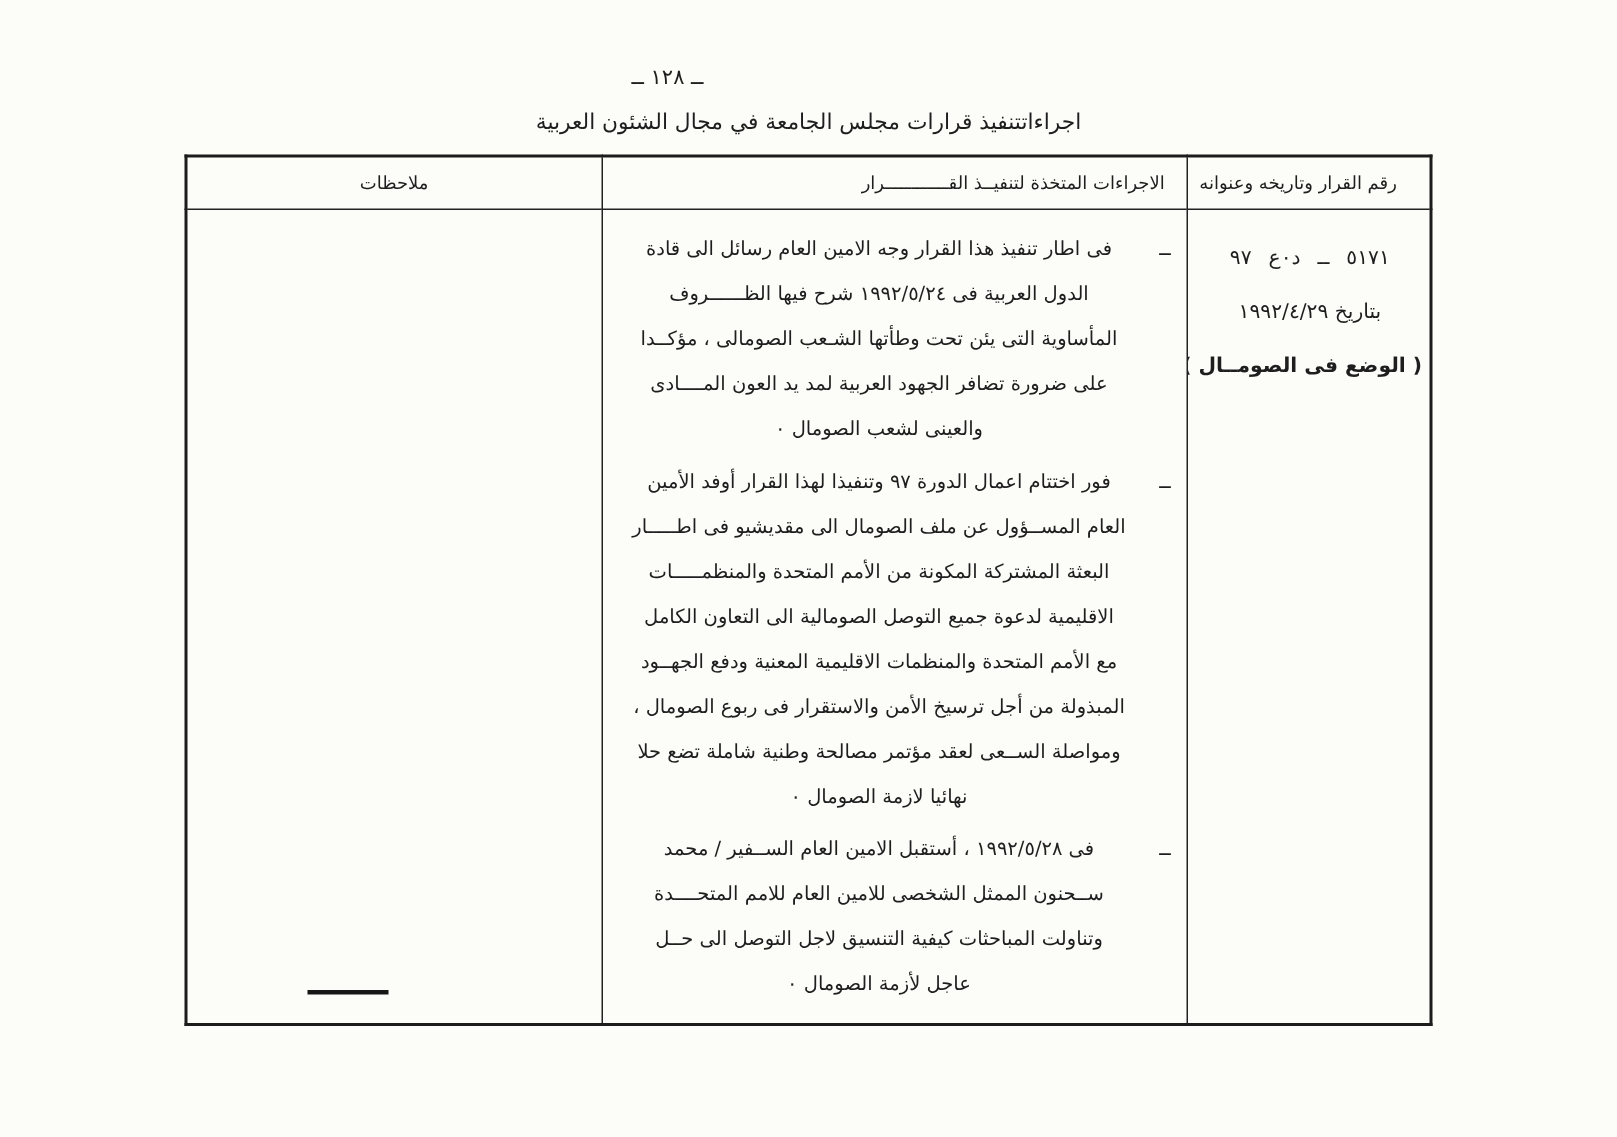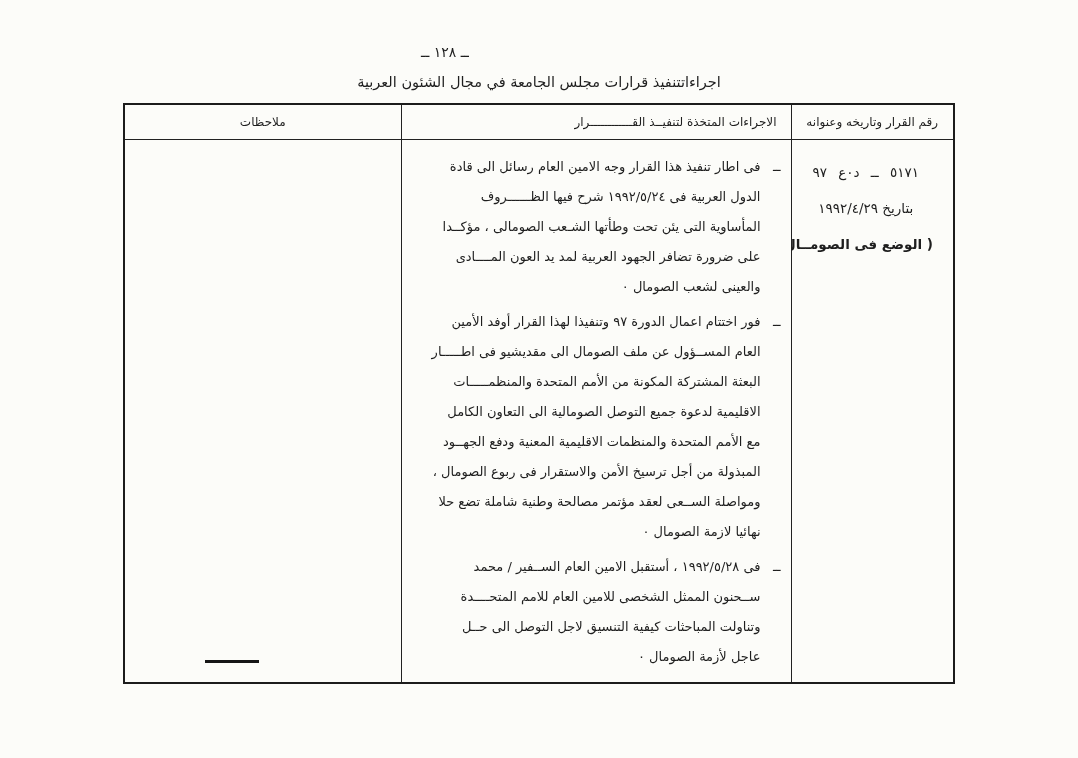--- a/index.html
+++ b/index.html
@@ -42,28 +42,28 @@
   }
   table.res-table { border: 2px solid #1c1c1c; }
   th.hdr {
     height: 30px;
     font-weight: normal;
     font-size: 12px;
     padding: 2px 8px;
     white-space: nowrap;
     overflow: hidden;
   }
-  th.hdr-resolution { text-align: center; }
+  th.hdr-resolution { text-align: left; }
   th.hdr-procedures { text-align: right; padding-right: 14px; }
   th.hdr-notes { text-align: center; }
 
   td.cell { vertical-align: top; height: 528px; overflow: hidden; }
 
   td.cell-resolution {
-    padding: 14px 21px 0 6px;
+    padding: 14px 6px 0 6px;
     text-align: center;
     font-size: 13.5px;
     line-height: 36px;
     white-space: nowrap;
   }
   .res-number-line { word-spacing: 7px; }
   .res-title-line { font-weight: bold; letter-spacing: 0.5px; }
 
   td.cell-procedures {
     padding: 12px 10px 0 10px;
@@ -74,21 +74,21 @@
     margin-bottom: 5px;
   }
   .para-bullet {
     flex: 0 0 20px;
     line-height: 30px;
     text-align: right;
   }
   .para-lines { flex: 1 1 auto; min-width: 0; }
   .text-line {
     line-height: 30px;
-    text-align: right;
+    text-align: center;
     white-space: nowrap;
     overflow: hidden;
   }
 
   td.cell-notes { }
 
   .bottom-border-mark {
     position: absolute;
     left: 205px; top: 660px;
     width: 54px; height: 3px;

